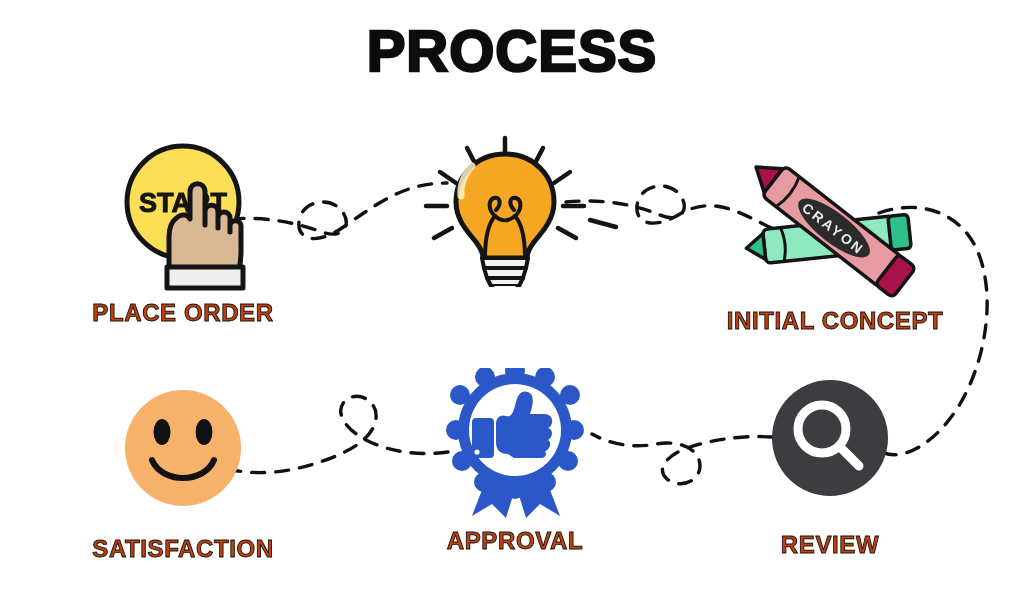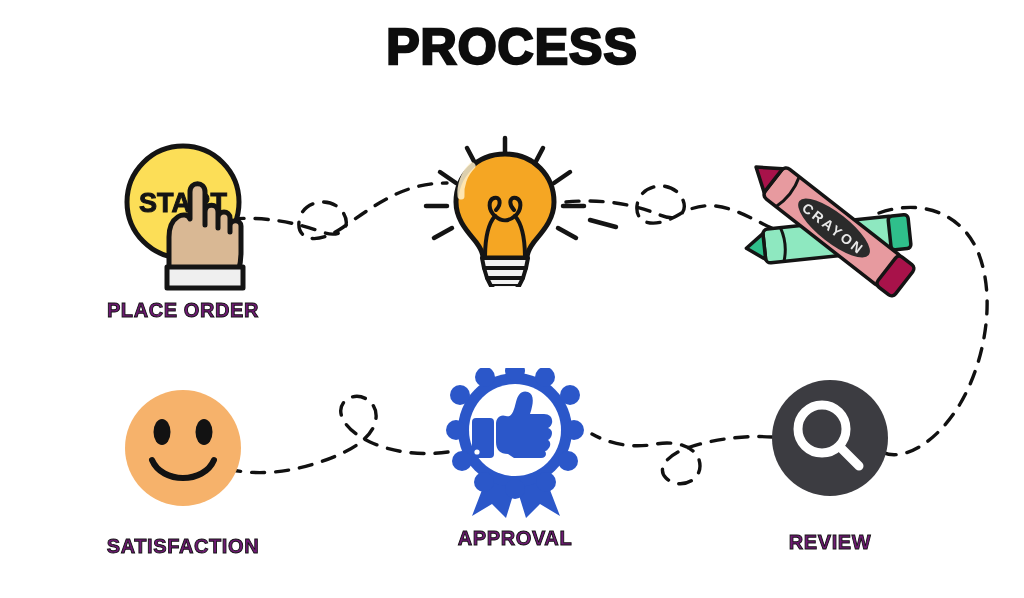--- a/index.html
+++ b/index.html
@@ -19,21 +19,21 @@
     overflow: hidden;
   }
   #title {
     position: absolute;
     top: 22px;
     left: 0;
     width: 1024px;
     text-align: center;
     font-family: "Liberation Sans", sans-serif;
     font-weight: bold;
-    font-size: 50px;
+    font-size: 58px;
     letter-spacing: 1px;
     color: #0d0d0d;
     line-height: 1;
     -webkit-text-stroke: 2.5px #0d0d0d;
   }
   .connectors {
     position: absolute;
     top: 0;
     left: 0;
     width: 1024px;
@@ -52,23 +52,23 @@
   }
   .step-art svg {
     position: absolute;
     left: 0;
     top: 0;
   }
   .step-label {
     margin-top: 4px;
     font-family: "Liberation Sans", sans-serif;
     font-weight: bold;
-    font-size: 20px;
+    font-size: 24px;
     letter-spacing: 0.6px;
-    color: #701a75;
+    color: #c2410c;
     white-space: nowrap;
     -webkit-text-stroke: 0.9px #111111;
   }
   
   #step-place-order   { left: 68px;  top: 140px; }
   #step-brainstorm    { left: 390px; top: 132px; }
   #step-initial       { left: 720px; top: 148px; }
   #step-satisfaction  { left: 68px;  top: 376px; }
   #step-approval      { left: 400px; top: 368px; }
   #step-review        { left: 715px; top: 372px; }
@@ -179,20 +179,21 @@
         <g transform="rotate(38 115 82)">
           <rect x="36" y="62" width="150" height="38" rx="6" fill="#E79A9F" stroke="#141414" stroke-width="3.5"></rect>
           <path d="M36 66 L 14 81 L 36 96 Z" fill="#A8124A" stroke="#141414" stroke-width="3.5" stroke-linejoin="round"></path>
           <rect x="180" y="62" width="22" height="38" rx="5" fill="#A8124A" stroke="#141414" stroke-width="3.5"></rect>
           <path d="M54 62 C 58 74, 58 88, 54 100" fill="none" stroke="#141414" stroke-width="3"></path>
           <ellipse cx="113" cy="81" rx="44" ry="15" fill="#2B2B2B"></ellipse>
           <text x="113" y="87" text-anchor="middle" font-family="Liberation Sans, sans-serif" font-weight="bold" font-size="14" letter-spacing="2.5" fill="#E9E9E9">CRAYON</text>
         </g>
       </svg>
     </div>
+    <div class="step-label">INITIAL CONCEPT</div>
   </div>
 
   <div class="step" id="step-satisfaction">
     <div class="step-art">
       <svg width="230" height="155" viewBox="0 0 230 155">
         <circle cx="115" cy="72" r="58" fill="#F6B26B"></circle>
         <ellipse cx="94" cy="56" rx="8.5" ry="13" fill="#121212"></ellipse>
         <ellipse cx="136" cy="56" rx="8.5" ry="13" fill="#121212"></ellipse>
         <path d="M84 84 C 94 108, 136 108, 146 84" fill="none" stroke="#121212" stroke-width="6" stroke-linecap="round"></path>
       </svg>

